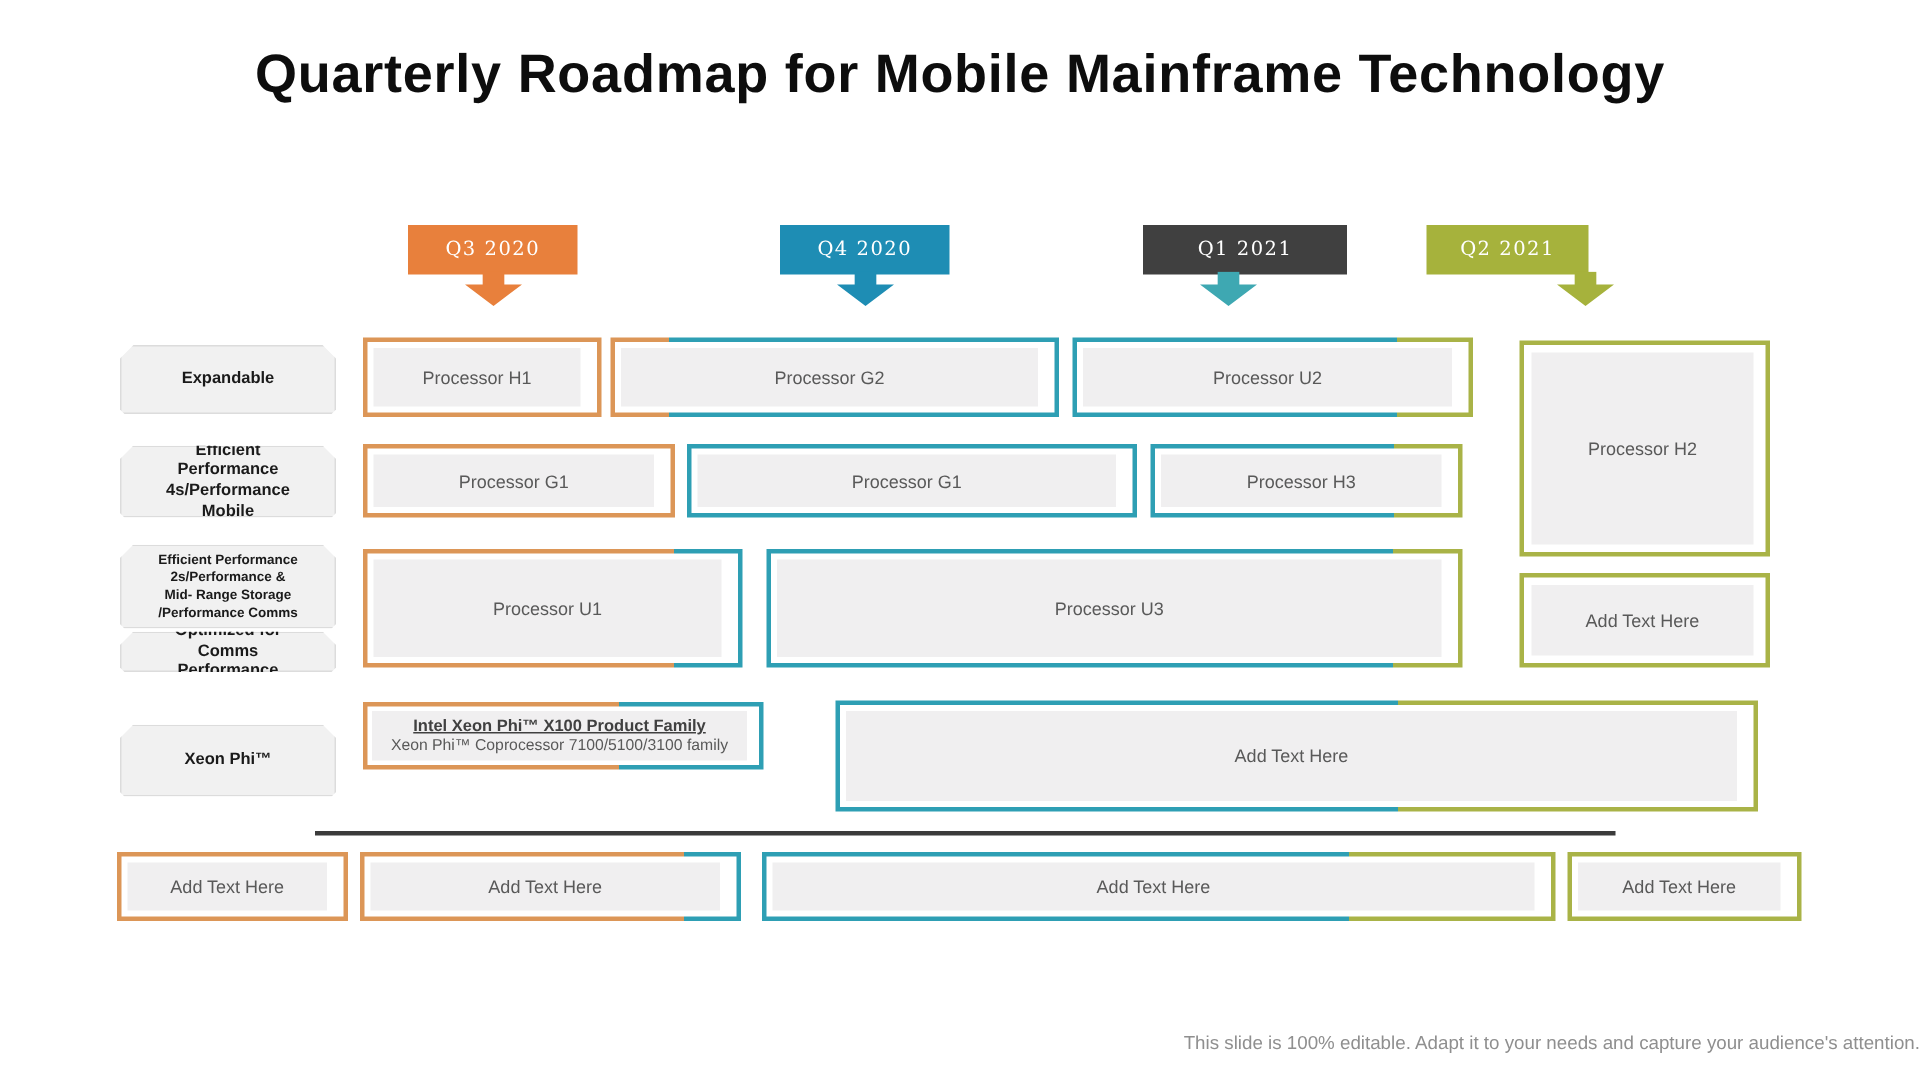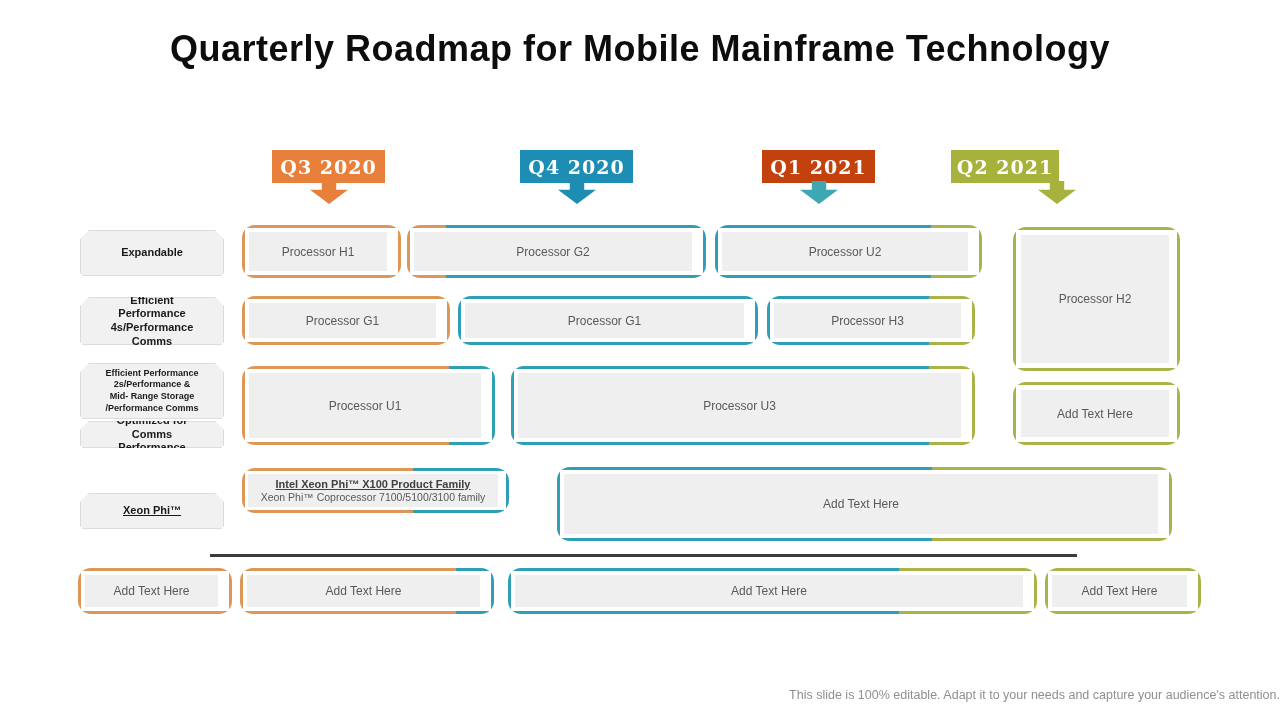--- a/index.html
+++ b/index.html
@@ -7,35 +7,35 @@
     position:relative;width:1280px;height:720px;background:#ffffff;overflow:hidden;
     font-family:"Liberation Sans",sans-serif;
   }
   .title{
     position:absolute;left:0;top:28px;width:100%;text-align:center;
     font-size:36px;font-weight:bold;color:#0d0d0d;letter-spacing:.5px;
   }
   
   .flag{
     position:absolute;height:33px;display:flex;align-items:center;justify-content:center;
-    color:#ffffff;font-family:"DejaVu Serif",serif;font-weight:bold;font-size:19px;letter-spacing:1px;
+    color:#ffffff;font-family:"DejaVu Serif",serif;font-weight:normal;font-size:13px;letter-spacing:1px;
   }
   .flag-arrow{position:absolute;width:38px;height:23px;
     clip-path:polygon(31% 0,69% 0,69% 38%,100% 38%,50% 100%,0 38%,31% 38%);}
   
   .rowlabel{
     position:absolute;left:80px;width:144px;background:#f1f1f1;
     clip-path:polygon(9px 0,calc(100% - 9px) 0,100% 9px,100% calc(100% - 3px),calc(100% - 3px) 100%,3px 100%,0 calc(100% - 3px),0 9px);
     box-shadow:inset 0 0 0 1px #dcdcdc;
     display:flex;align-items:center;justify-content:center;text-align:center;
     font-weight:bold;color:#1a1a1a;font-size:11px;line-height:1.25;padding:2px 24px;box-sizing:border-box;
   }
   .rowlabel.small{font-size:9px;line-height:1.3;}
   
-  .box{position:absolute;padding:3px;box-sizing:border-box;border-radius:13px;}
+  .box{position:absolute;padding:3px;box-sizing:border-box;}
   .box-pad{background:#ffffff;width:100%;height:100%;box-sizing:border-box;padding:4px 11px 4px 4px;}
   .box-fill{
     background:#f0eff0;width:100%;height:100%;box-sizing:border-box;
     display:flex;flex-direction:column;align-items:center;justify-content:center;text-align:center;
     color:#595959;font-size:12px;
   }
   .xeon-l1{font-size:11px;font-weight:bold;text-decoration:underline;color:#404040;}
   .xeon-l2{font-size:10.5px;color:#595959;margin-top:1px;}
   .divider{position:absolute;background:#3b3b3b;}
   .footer{
@@ -49,31 +49,31 @@
 <div class="slide">
 
   <div class="title">Quarterly Roadmap for Mobile Mainframe Technology</div>
 
   <div class="flag" style="left:272px;top:150px;width:113px;background:#E8803C">Q3 2020</div>
   <div class="flag-arrow" style="left:310px;top:181px;background:#E8803C"></div>
 
   <div class="flag" style="left:520px;top:150px;width:113px;background:#1E8DB4">Q4 2020</div>
   <div class="flag-arrow" style="left:558px;top:181px;background:#1E8DB4"></div>
 
-  <div class="flag" style="left:762px;top:150px;width:113px;background:#c2410c">Q1 2021</div>
+  <div class="flag" style="left:762px;top:150px;width:136px;background:#404040">Q1 2021</div>
   <div class="flag-arrow" style="left:800px;top:181px;background:#3EA8B2"></div>
 
   <div class="flag" style="left:951px;top:150px;width:108px;background:#A6B23C">Q2 2021</div>
   <div class="flag-arrow" style="left:1038px;top:181px;background:#A6B23C"></div>
 
   <div class="rowlabel" style="top:230px;height:46px;">Expandable</div>
-  <div class="rowlabel" style="top:297px;height:48px;">Efficient Performance 4s/Performance Comms</div>
+  <div class="rowlabel" style="top:297px;height:48px;">Efficient Performance 4s/Performance Mobile</div>
   <div class="rowlabel small" style="top:363px;height:56px;">Efficient Performance 2s/Performance &amp; Mid- Range Storage /Performance Comms</div>
   <div class="rowlabel" style="top:421px;height:27px;">Optimized for Comms Performance</div>
-  <div class="rowlabel" style="top:493px;height:36px;text-decoration:underline;">Xeon Phi™</div>
+  <div class="rowlabel" style="top:483px;height:48px;">Xeon Phi™</div>
 
   <div class="box" style="left:242px;top:225px;width:159px;height:53px;background:#DC9657">
     <div class="box-pad">
         <div class="box-fill">Processor H1</div>
       </div>
   </div>
   <div class="box" style="left:407px;top:225px;width:299px;height:53px;background:linear-gradient(to right,#DC9657 0 13%,#2E9FB4 13% 100%)">
     <div class="box-pad">
         <div class="box-fill">Processor G2</div>
       </div>

